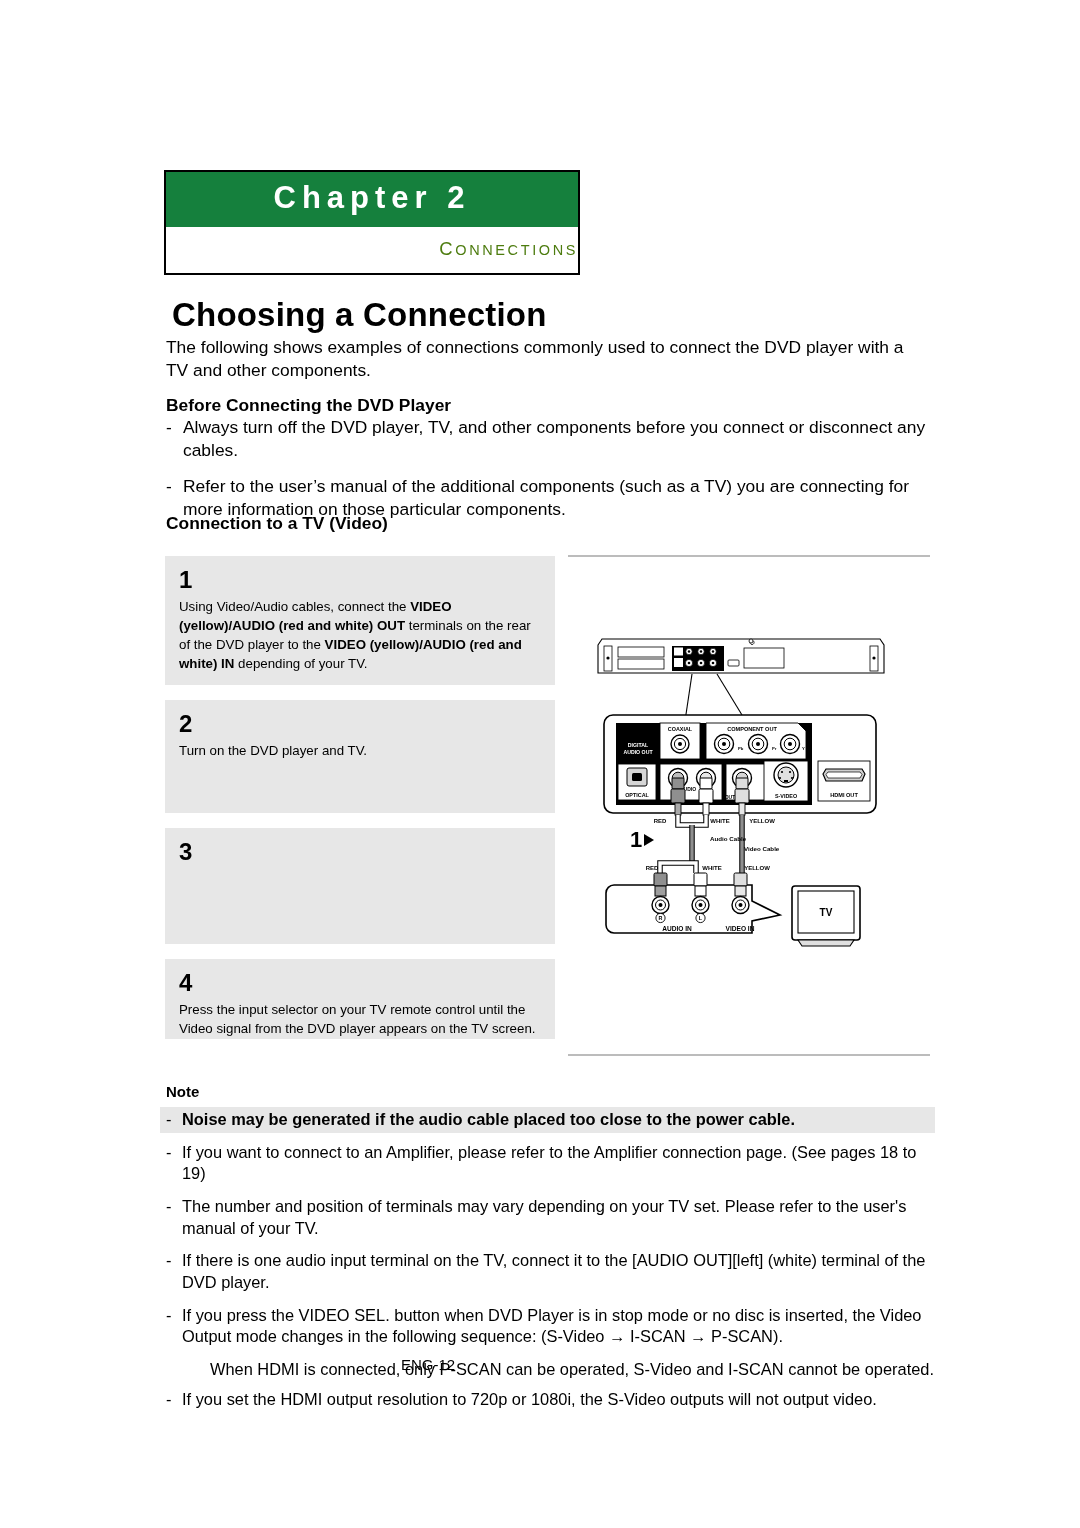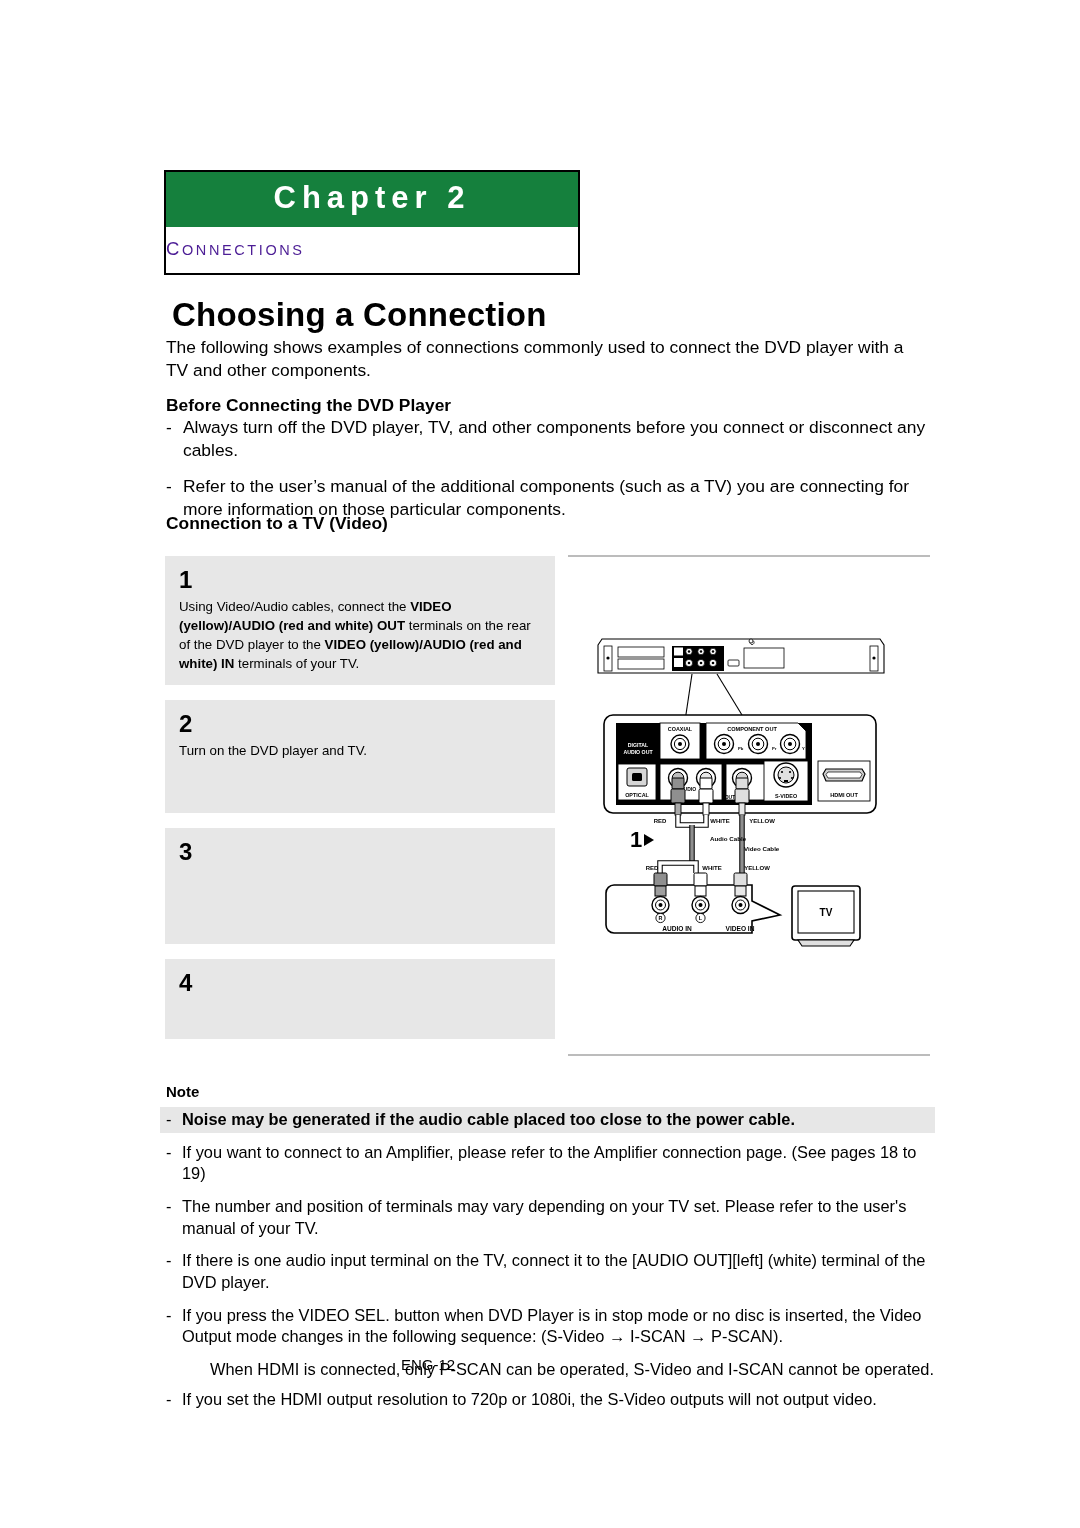--- a/index.html
+++ b/index.html
@@ -36,22 +36,22 @@
     color: #ffffff;
     text-align: center;
     font-weight: bold;
     font-size: 31px;
     letter-spacing: 6px;
     padding: 10px 0 12px 0;
     line-height: 1.05;
   }
   .chapter-sub {
     background: #ffffff;
-    color: #4c1d95;
-    text-align: left;
+    color: #4d7c0f;
+    text-align: right;
     font-size: 14.5px;
     letter-spacing: 2.6px;
     padding: 11px 0 13px 0;
   }
   .chapter-sub .cap {
     font-size: 18.5px;
   }
 
   
   .main-title {
@@ -233,31 +233,32 @@
       <span class="bullet-dash">-</span>
       <span class="bullet-text">Refer to the user’s manual of the additional components (such as a TV) you are connecting for more information on those particular components.</span>
     </div>
   </div>
 
   <div class="sec-heading conn-heading">Connection to a TV (Video)</div>
 
   <div class="steps">
     <div class="step-box step-1">
       <div class="step-num">1</div>
-      <div class="step-text"><span>Using Video/Audio cables, connect the </span><span style="font-weight: bold;">VIDEO (yellow)/AUDIO (red and white) OUT</span><span> terminals on the rear of the DVD player to the </span><span style="font-weight: bold;">VIDEO (yellow)/AUDIO (red and white) IN</span><span> terminals of your TV.</span></div>
+      <div class="step-text"><span>Using Video/Audio cables, connect the </span><span style="font-weight: bold;">VIDEO (yellow)/AUDIO (red and white) OUT</span><span> terminals on the rear of the DVD player to the </span><span style="font-weight: bold;">VIDEO (yellow)/AUDIO (red and white) IN</span><span> depending of your TV.</span></div>
     </div>
     <div class="step-box step-2">
       <div class="step-num">2</div>
       <div class="step-text"><span>Turn on the DVD player and TV.</span></div>
     </div>
     <div class="step-box step-3">
       <div class="step-num">3</div>
     </div>
     <div class="step-box step-4">
       <div class="step-num">4</div>
+      <div class="step-text"><span>Press the input selector on your TV remote control until the Video signal from the DVD player appears on the TV screen.</span></div>
     </div>
   </div>
 
   <div class="rule rule-top"></div>
   <div class="rule rule-bottom"></div>
 
   <div class="diagram">
     <svg width="300" height="318" viewBox="0 0 300 318" xmlns="http://www.w3.org/2000/svg">
       <defs>
         <style>

